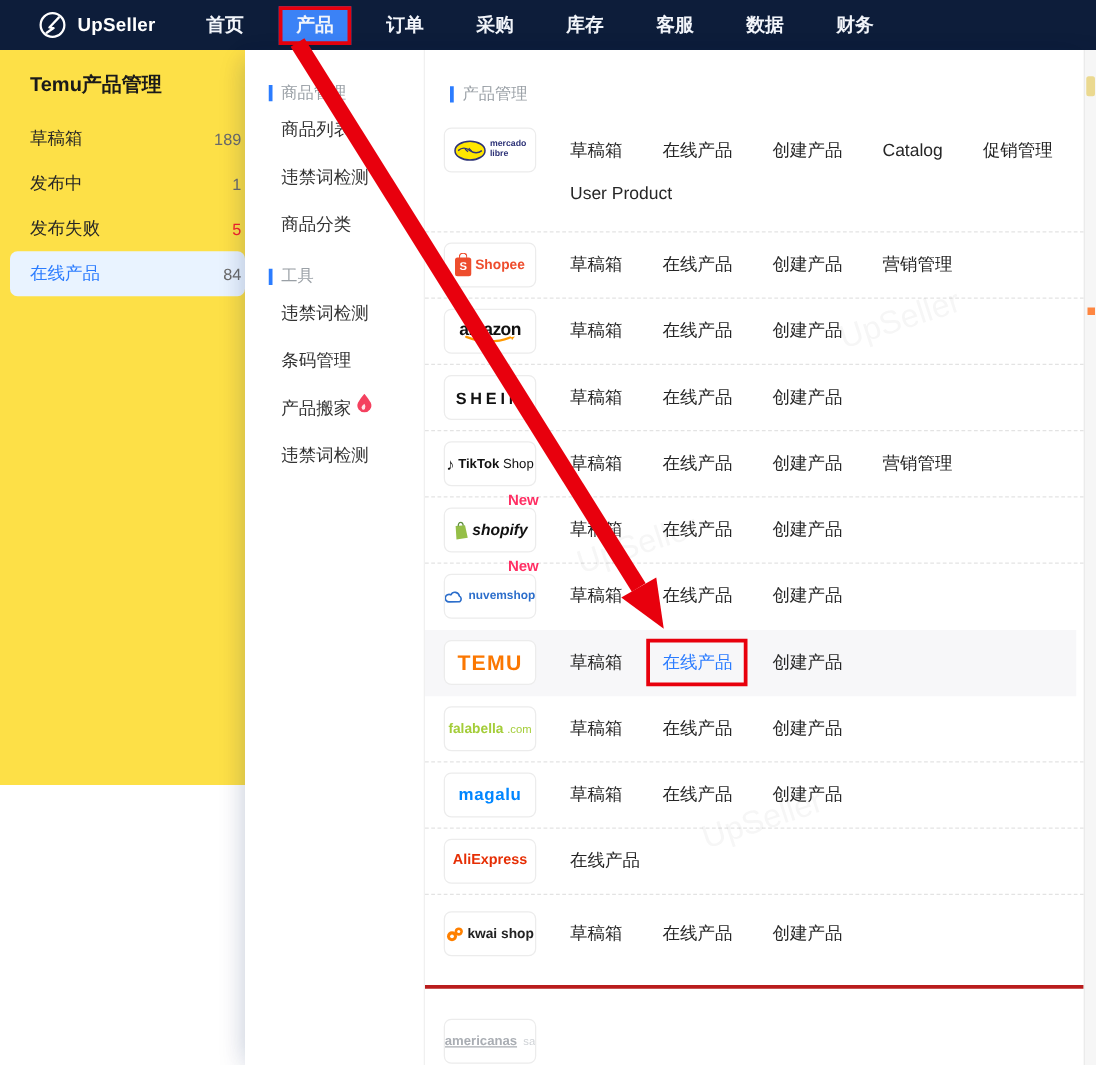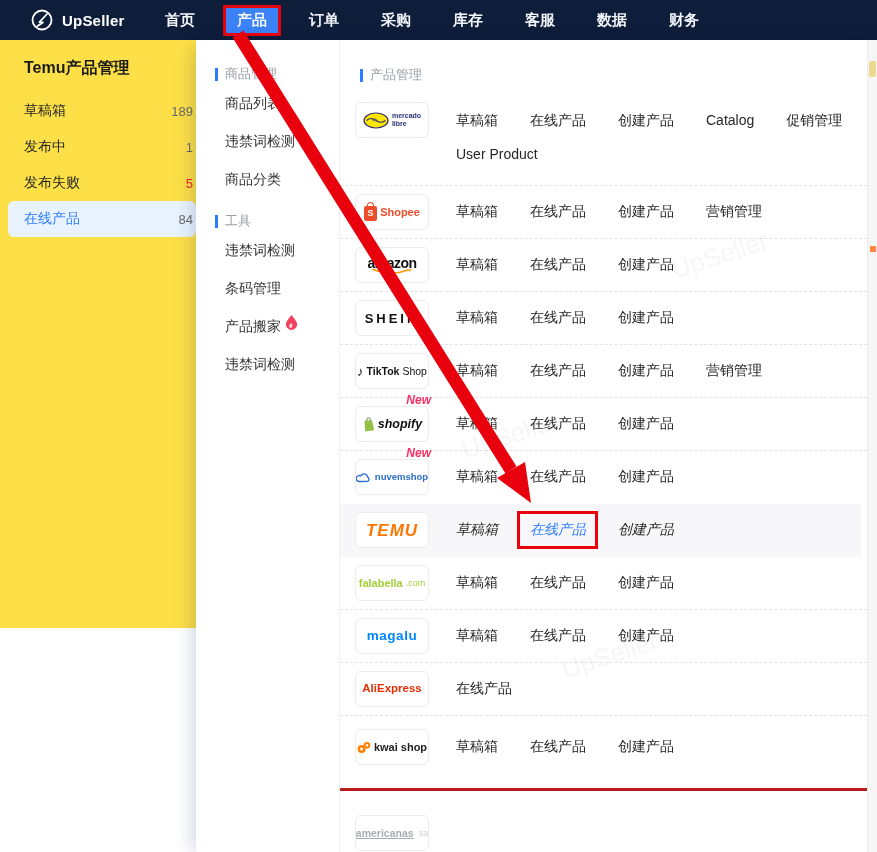--- a/index.html
+++ b/index.html
@@ -35,29 +35,29 @@
   .fire{width:13px;height:15px;margin-top:-8px;}
   
   .content{flex:1;position:relative;padding-top:26px;overflow:hidden;}
   .p-h{display:flex;align-items:center;gap:7px;margin-left:20px;height:18px;color:#9aa0a6;font-size:13px;}
   .p-h::before{content:"";width:3px;height:13px;background:#2b7cff;flex:none;}
   .rows{margin-top:13px;}
   .prow{display:flex;align-items:center;min-height:52px;border-bottom:1px dashed #e3e3e3;padding-left:15px;margin-right:10px;}
   .logo-wrap{position:relative;width:74px;flex:none;}
   .logo-box{width:74px;height:36px;border:1px solid #ececec;border-radius:6px;background:#fff;
     display:flex;align-items:center;justify-content:center;gap:3px;box-sizing:border-box;overflow:hidden;}
-  .newtag{position:absolute;top:-13px;right:-2px;color:#ff2e63;font-weight:700;font-size:12px;font-style:italic;}
+  .newtag{position:absolute;top:-13px;right:-2px;color:#ff2e63;font-weight:700;font-size:12px;}
   .links{display:flex;flex-wrap:wrap;column-gap:32px;row-gap:16px;margin-left:27px;width:402px;font-size:14px;color:#262626;}
   .link{cursor:pointer;white-space:nowrap;}
   .link.active{color:#2b7cff;position:relative;}
   .link.active::after{content:"";position:absolute;left:-13px;right:-12px;top:-10px;bottom:-10px;border:3px solid #e8000d;}
   .prow-mercadolibre{min-height:83px;align-items:flex-start;padding-top:5px;}
   .prow-mercadolibre .links{margin-top:10px;}
   .prow-nuvemshop{border-bottom-color:transparent;}
-  .prow.hl{background:#f7f7f9;border-bottom-color:transparent;margin-right:16px;padding-right:10px;font-style:italic;}
+  .prow.hl{background:#f7f7f9;border-bottom-color:transparent;margin-right:16px;padding-right:10px;}
   .prow-kwai{min-height:62px;border-bottom:3px solid #b91c1c;padding-bottom:10px;}
   .unauth{padding:14px 0 0 15px;}
   .unauth-label{color:#9aa0a6;font-size:13px;}
   .unauth .logo-box{margin-top:10px;}
   .lg{display:flex;align-items:center;justify-content:center;gap:3px;line-height:1;}
   .ml-txt{font-size:7px;font-weight:700;color:#2d3277;text-align:left;line-height:1.1;}
   .sp-bag{width:13px;height:15px;background:#ee4d2d;border-radius:2px;color:#fff;font-size:9px;font-weight:700;
     display:flex;align-items:center;justify-content:center;position:relative;margin-top:2px;}
   .sp-bag::before{content:"";position:absolute;top:-4px;left:3px;width:5px;height:5px;border:1.5px solid #ee4d2d;border-bottom:none;border-radius:4px 4px 0 0;}
   .sp-txt{color:#ee4d2d;font-weight:600;font-size:11px;text-align:center;}

